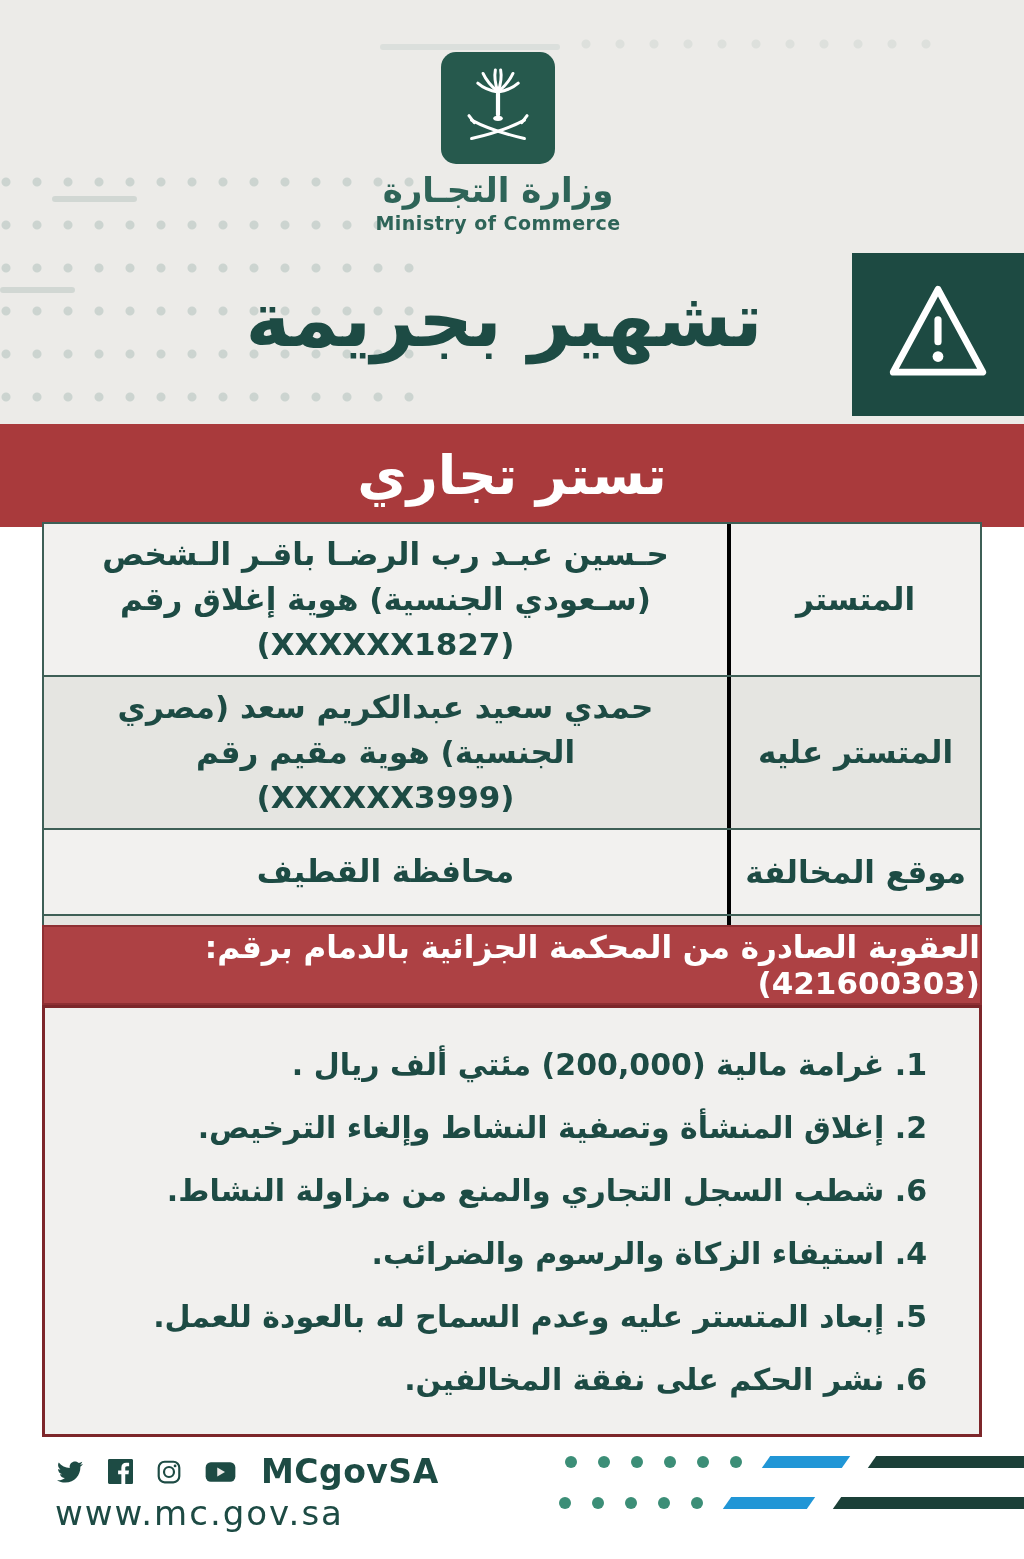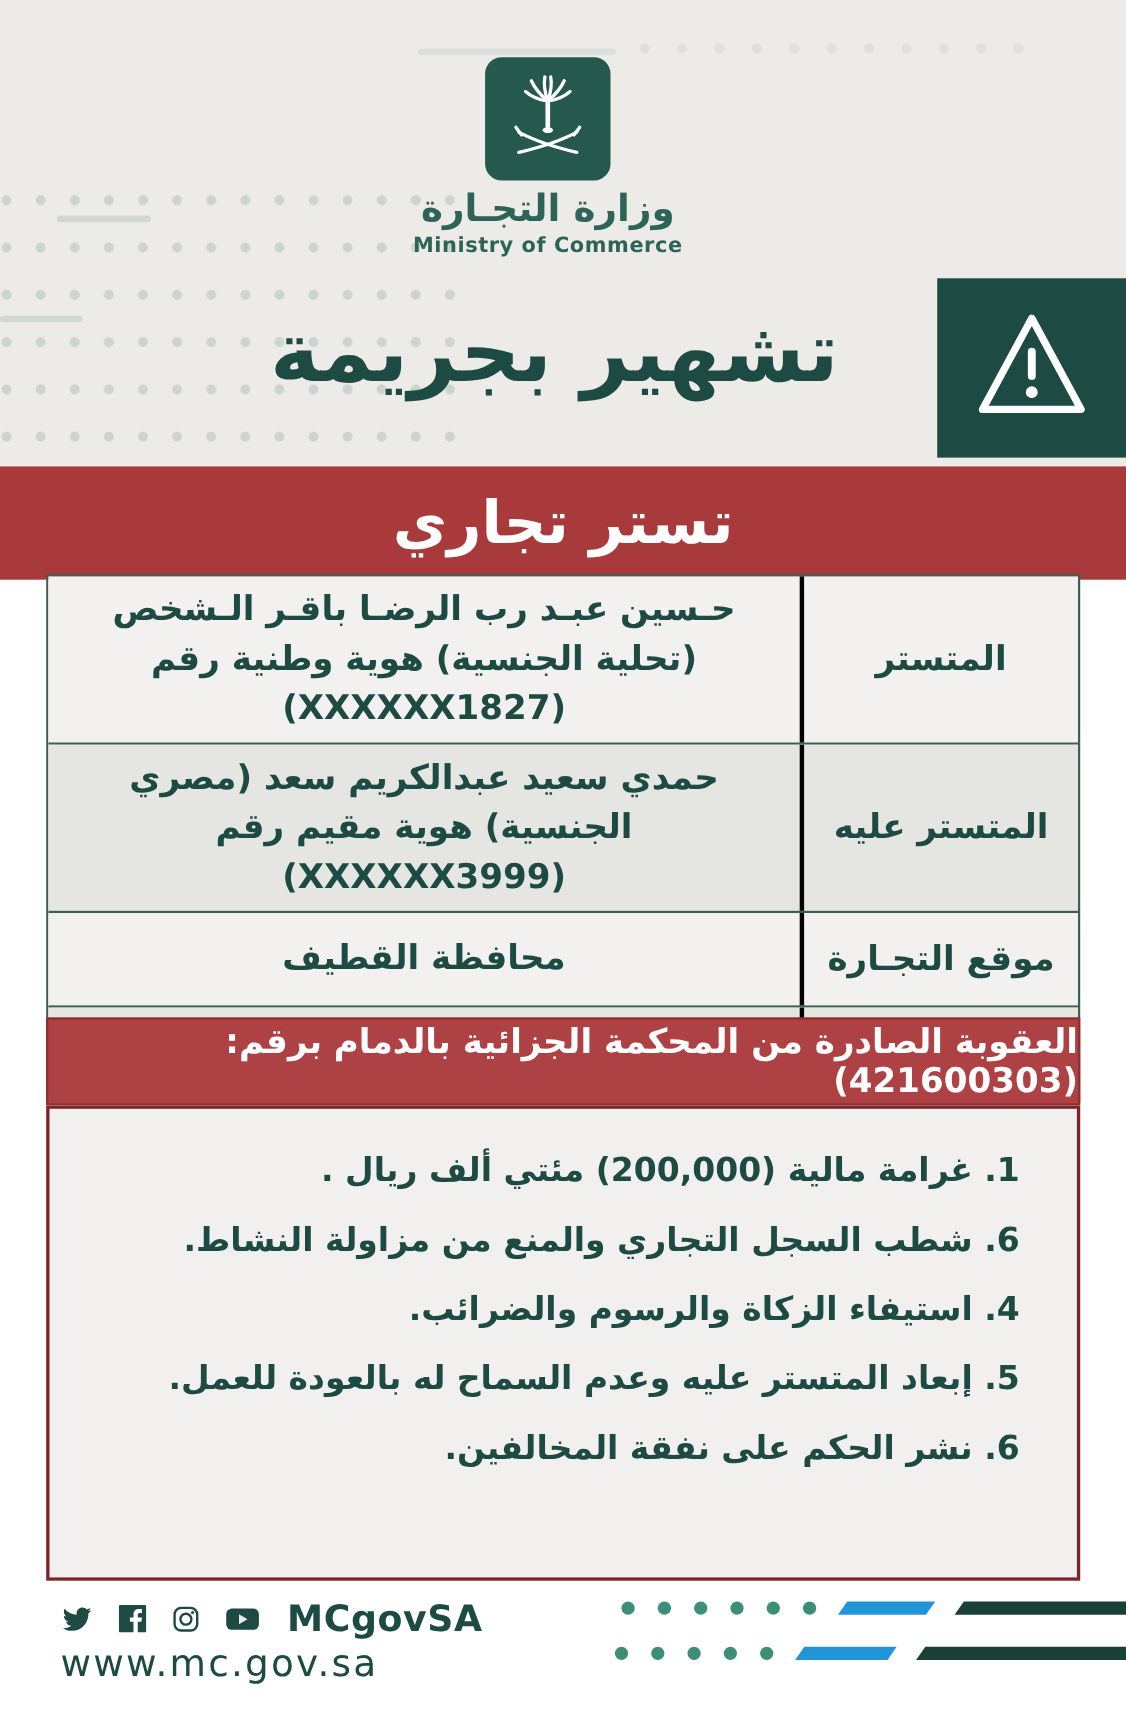--- a/index.html
+++ b/index.html
@@ -121,39 +121,40 @@
         <circle cx="50" cy="71" r="4.8" fill="#ffffff"></circle>
       </svg>
     </span>
   </div>
 
   <div class="red-banner">تستر تجاري</div>
 
   <div class="case-table">
     <div class="trow h-tall row-light">
       <div class="tlabel">المتستر</div>
-      <div class="tvalue">حـسين عبـد رب الرضـا باقـر الـشخص (تحلية الجنسية) هوية وطنية رقم (XXXXXX1827)</div>
+      <div class="tvalue">حـسين عبـد رب الرضـا باقـر الـشخص (سـعودي الجنسية) هوية إغلاق رقم (XXXXXX1827)</div>
     </div>
     <div class="trow h-tall row-dark">
       <div class="tlabel">المتستر عليه</div>
       <div class="tvalue">حمدي سعيد عبدالكريم سعد (مصري الجنسية) هوية مقيم رقم (XXXXXX3999)</div>
     </div>
     <div class="trow h-short row-light">
-      <div class="tlabel">موقع التجـارة</div>
+      <div class="tlabel">موقع المخالفة</div>
       <div class="tvalue">محافظة القطيف</div>
     </div>
     <div class="trow h-short row-dark">
       <div class="tlabel">نوع النشاط</div>
       <div class="tvalue">تحلية المياه</div>
     </div>
   </div>
 
   <div class="penalty-header">العقوبة الصادرة من المحكمة الجزائية بالدمام برقم:(421600303)</div>
   <div class="penalty-box">
     <div class="penalty-item">1. غرامة مالية (200,000) مئتي ألف ريال .</div>
+    <div class="penalty-item">2. إغلاق المنشأة وتصفية النشاط وإلغاء الترخيص.</div>
     <div class="penalty-item">6. شطب السجل التجاري والمنع من مزاولة النشاط.</div>
     <div class="penalty-item">4. استيفاء الزكاة والرسوم والضرائب.</div>
     <div class="penalty-item">5. إبعاد المتستر عليه وعدم السماح له بالعودة للعمل.</div>
     <div class="penalty-item">6. نشر الحكم على نفقة المخالفين.</div>
   </div>
 
   <div class="footer-left">
     <div class="social-row">
       <span>
         <svg width="30" height="26" viewBox="0 0 24 24" fill="#1D4B44">

